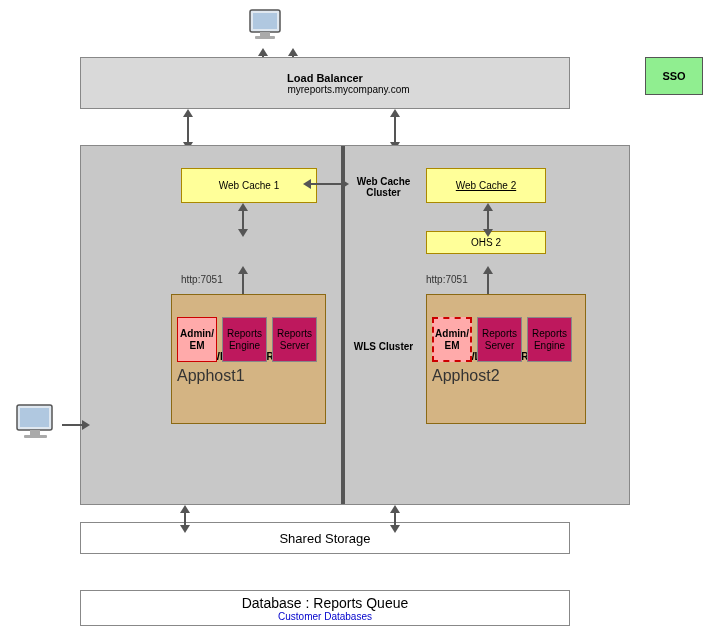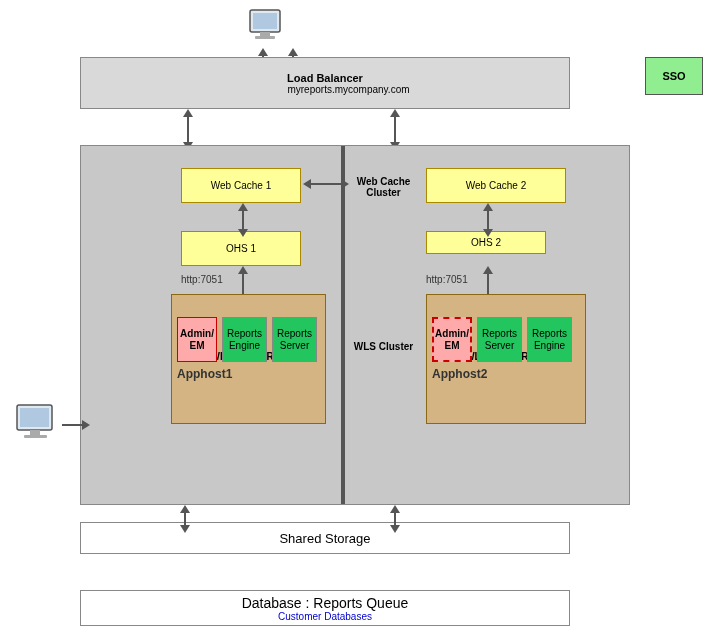--- a/index.html
+++ b/index.html
@@ -137,21 +137,21 @@
       display: flex;
       align-items: center;
       justify-content: center;
       text-align: center;
       font-size: 10px;
     }
 
     
     .white-inner-box {
       position: absolute;
-      background: #22c55e;
+      background: #be185d;
       border: 1px solid #888;
       display: flex;
       align-items: center;
       justify-content: center;
       text-align: center;
       font-size: 10px;
     }
 
     
     .shared-storage-box {
@@ -203,23 +203,22 @@
     
     .label-text {
       position: absolute;
       font-size: 10px;
       color: #333;
     }
 
     
     .apphost-label {
       position: absolute;
-      font-size: 12px;
+      font-size: 16px;
       color: #333;
-      font-weight: bold;
     }
   </style>
 </head>
 <body>
 
 <div class="diagram">
 
   <div style="position:absolute; left:245px; top:5px;">
     <svg width="40" height="45" viewBox="0 0 40 45">
       <rect x="5" y="5" width="30" height="22" rx="2" fill="#e0e8f0" stroke="#555" stroke-width="1.5"></rect>
@@ -259,37 +258,34 @@
     <div class="arrow-line" style="height:25px;"></div>
     <div class="arrow-head-down"></div>
   </div>
 
   <div class="outer-box">
 
     <div class="cluster-divider"></div>
 
     <div class="wc-cluster-label">Web Cache Cluster</div>
 
-    <div class="yellow-box" style="left:100px; top:22px; width:120px; height:35px;">
+    <div class="yellow-box" style="left:100px; top:22px; width:136px; height:35px;">
       <span>Web Cache 1</span>
     </div>
 
-    <div class="yellow-box" style="left:345px; top:22px; width:140px; height:35px;">
+    <div class="yellow-box" style="left:345px; top:22px; width:120px; height:35px;text-decoration:underline;">
       <span>Web Cache 2</span>
     </div>
 
     <div style="position:absolute; left:222px; top:33px; display:flex; align-items:center;">
       <div style="width:0;height:0;border-top:5px solid transparent;border-bottom:5px solid transparent;border-right:8px solid #555;"></div>
       <div style="width:30px;height:2px;background:#555;"></div>
       <div style="width:0;height:0;border-top:5px solid transparent;border-bottom:5px solid transparent;border-left:8px solid #555;"></div>
     </div>
 
-    <div class="yellow-box" style="left:100px; top:85px; width:120px; height:35px;">
-      <span>OHS 1</span>
-    </div>
 
     <div class="yellow-box" style="left:345px; top:85px; width:120px; height:23px;">
       <span>OHS 2</span>
     </div>
 
     <div style="position:absolute; left:157px; top:57px; display:flex; flex-direction:column; align-items:center;">
       <div class="arrow-head-up"></div>
       <div class="arrow-line" style="height:18px;"></div>
       <div class="arrow-head-down"></div>
     </div>

